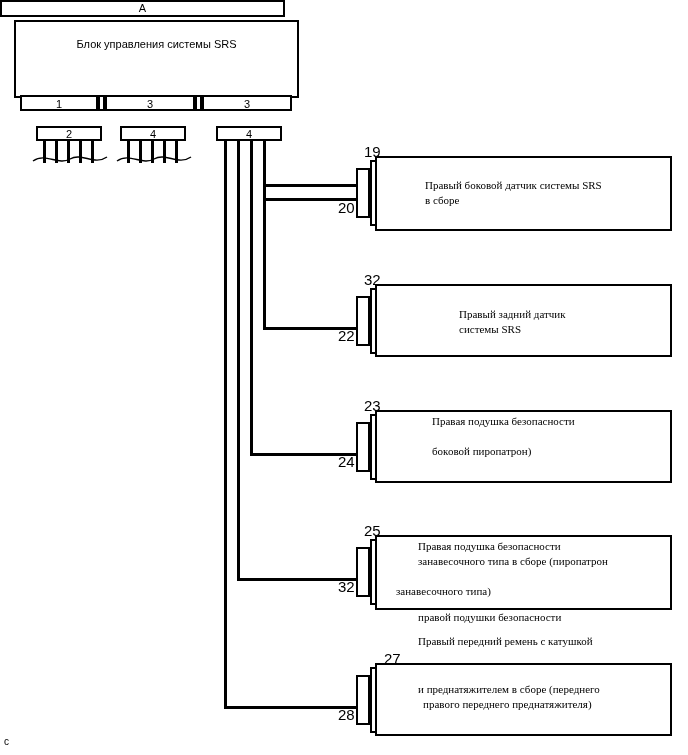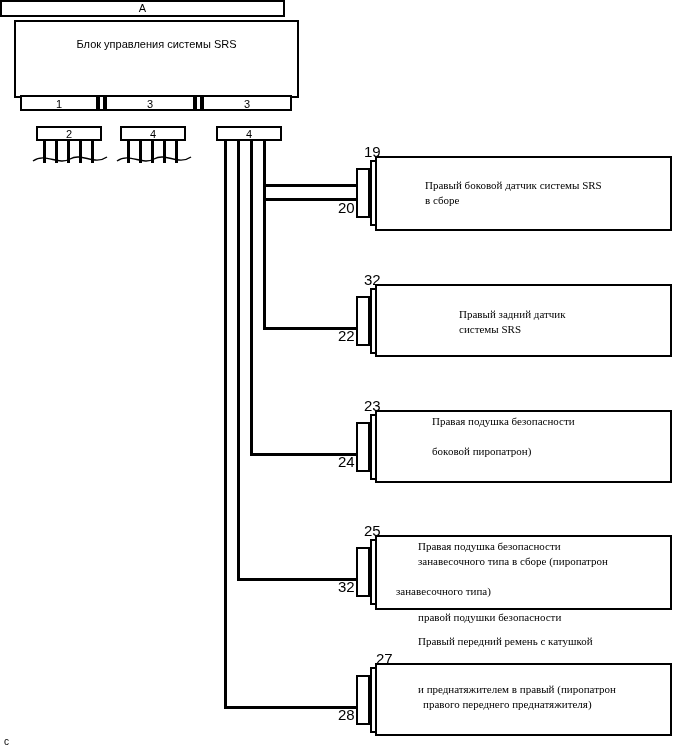--- a/index.html
+++ b/index.html
@@ -128,20 +128,20 @@
   <div class="pnum" style="left:364px;top:525px;">25</div>
   <div class="pnum" style="left:338px;top:581px;">32</div>
   <div class="stext" style="left:418px;top:539px;">Правая подушка безопасности</div>
   <div class="stext" style="left:418px;top:554px;">занавесочного типа в сборе (пиропатрон</div>
   <div class="stext" style="left:418px;top:569px;margin-top:41px;">правой подушки безопасности</div>
   <div class="stext" style="left:396px;top:584px;">занавесочного типа)</div>
 
   <div class="stab-out" style="left:356px;top:675px;width:14px;height:50px;"></div>
   <div class="stab-in" style="left:370px;top:667px;width:16px;height:66px;"></div>
   <div class="sbox" style="left:375px;top:663px;width:297px;height:73px;"></div>
-  <div class="pnum" style="left:376px;top:653px;">27</div>
+  <div class="pnum" style="left:384px;top:653px;">27</div>
   <div class="pnum" style="left:338px;top:709px;">28</div>
   <div class="stext" style="left:418px;top:634px;">Правый передний ремень с катушкой</div>
-  <div class="stext" style="left:418px;top:682px;">и преднатяжителем в правый (пиропатрон</div>
+  <div class="stext" style="left:418px;top:682px;">и преднатяжителем в сборе (переднего</div>
   <div class="stext" style="left:423px;top:697px;">правого переднего преднатяжителя)</div>
 
   <div id="footmark">c</div>
 </div>
 
 </body></html>

